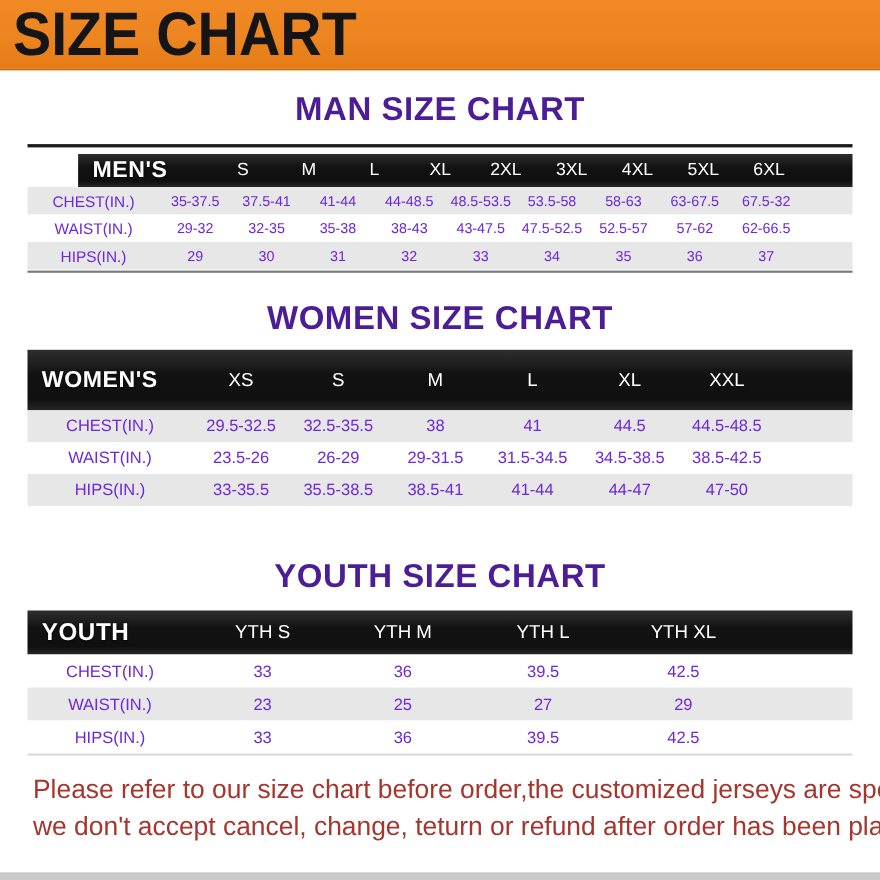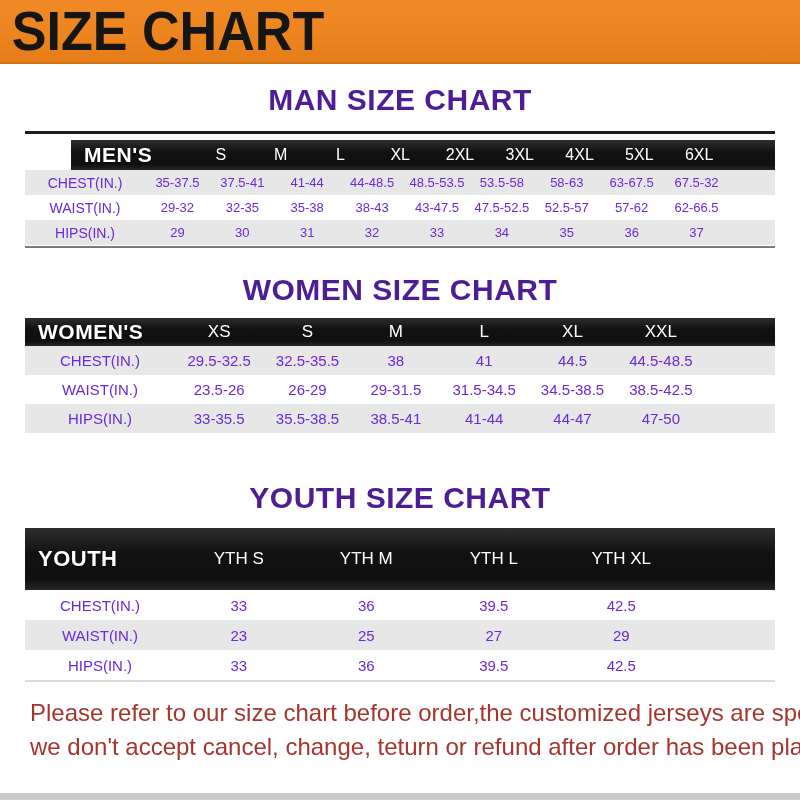--- a/index.html
+++ b/index.html
@@ -38,22 +38,22 @@
   .youth .rule-bottom{height:2px;background:#DADADA;}
   .grid{display:grid;align-items:center;}
   .men   .grid{grid-template-columns:120px repeat(9,1fr);padding-right:46px;}
   .women .grid{grid-template-columns:150px repeat(6,1fr);padding-right:70px;}
   .youth .grid{grid-template-columns:150px repeat(4,1fr);padding-right:90px;}
   .bar{
     background:linear-gradient(180deg,#2e2e2e 0%,#121212 40%,#101010 82%,#262626 100%);
     color:#ffffff;
   }
   .men .bar{height:30px;margin-left:46px;}
-  .women .bar{height:28px;}
-  .youth .bar{height:62px;}
+  .women .bar{height:55px;}
+  .youth .bar{height:40px;}
   .bar-label{
     font-weight:700;padding-left:13px;font-size:21px;letter-spacing:.5px;
     text-shadow:0 1px 2px rgba(0,0,0,.8);white-space:nowrap;
   }
   .youth .bar-label{font-size:22px;}
   .bar-col{text-align:center;font-size:16px;white-space:nowrap;}
   .women .bar-col,.youth .bar-col{font-size:17px;}
   .trow{color:#6d28d9;}
   .men   .trow{height:25px;font-size:13px;}
   .women .trow{height:29px;font-size:15px;}

